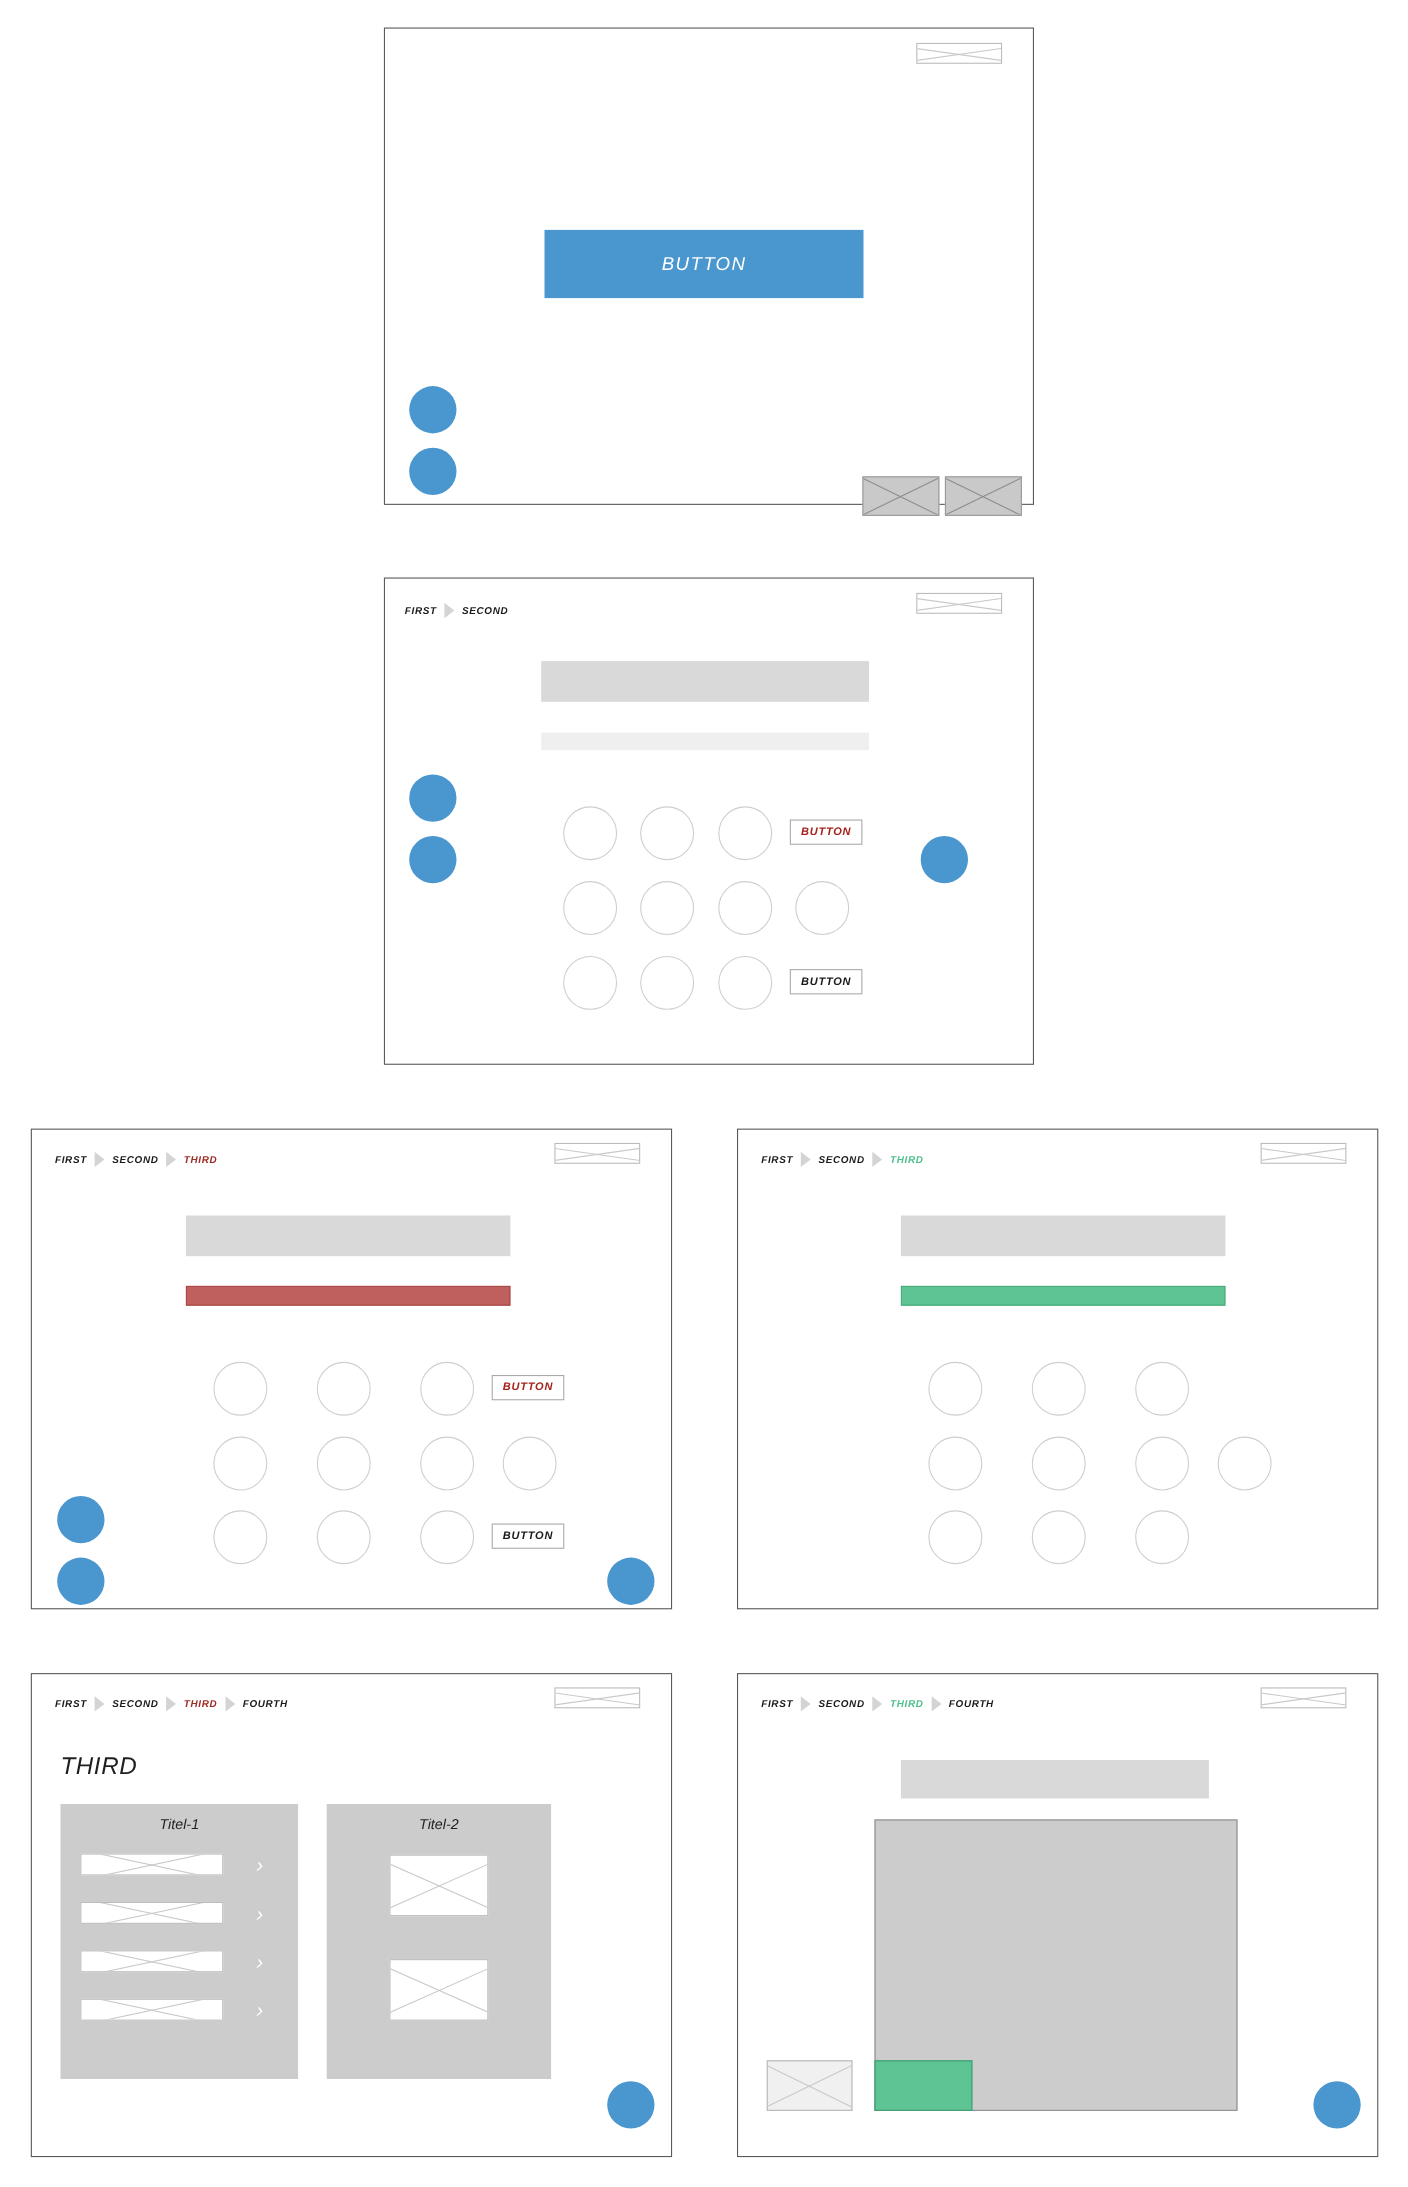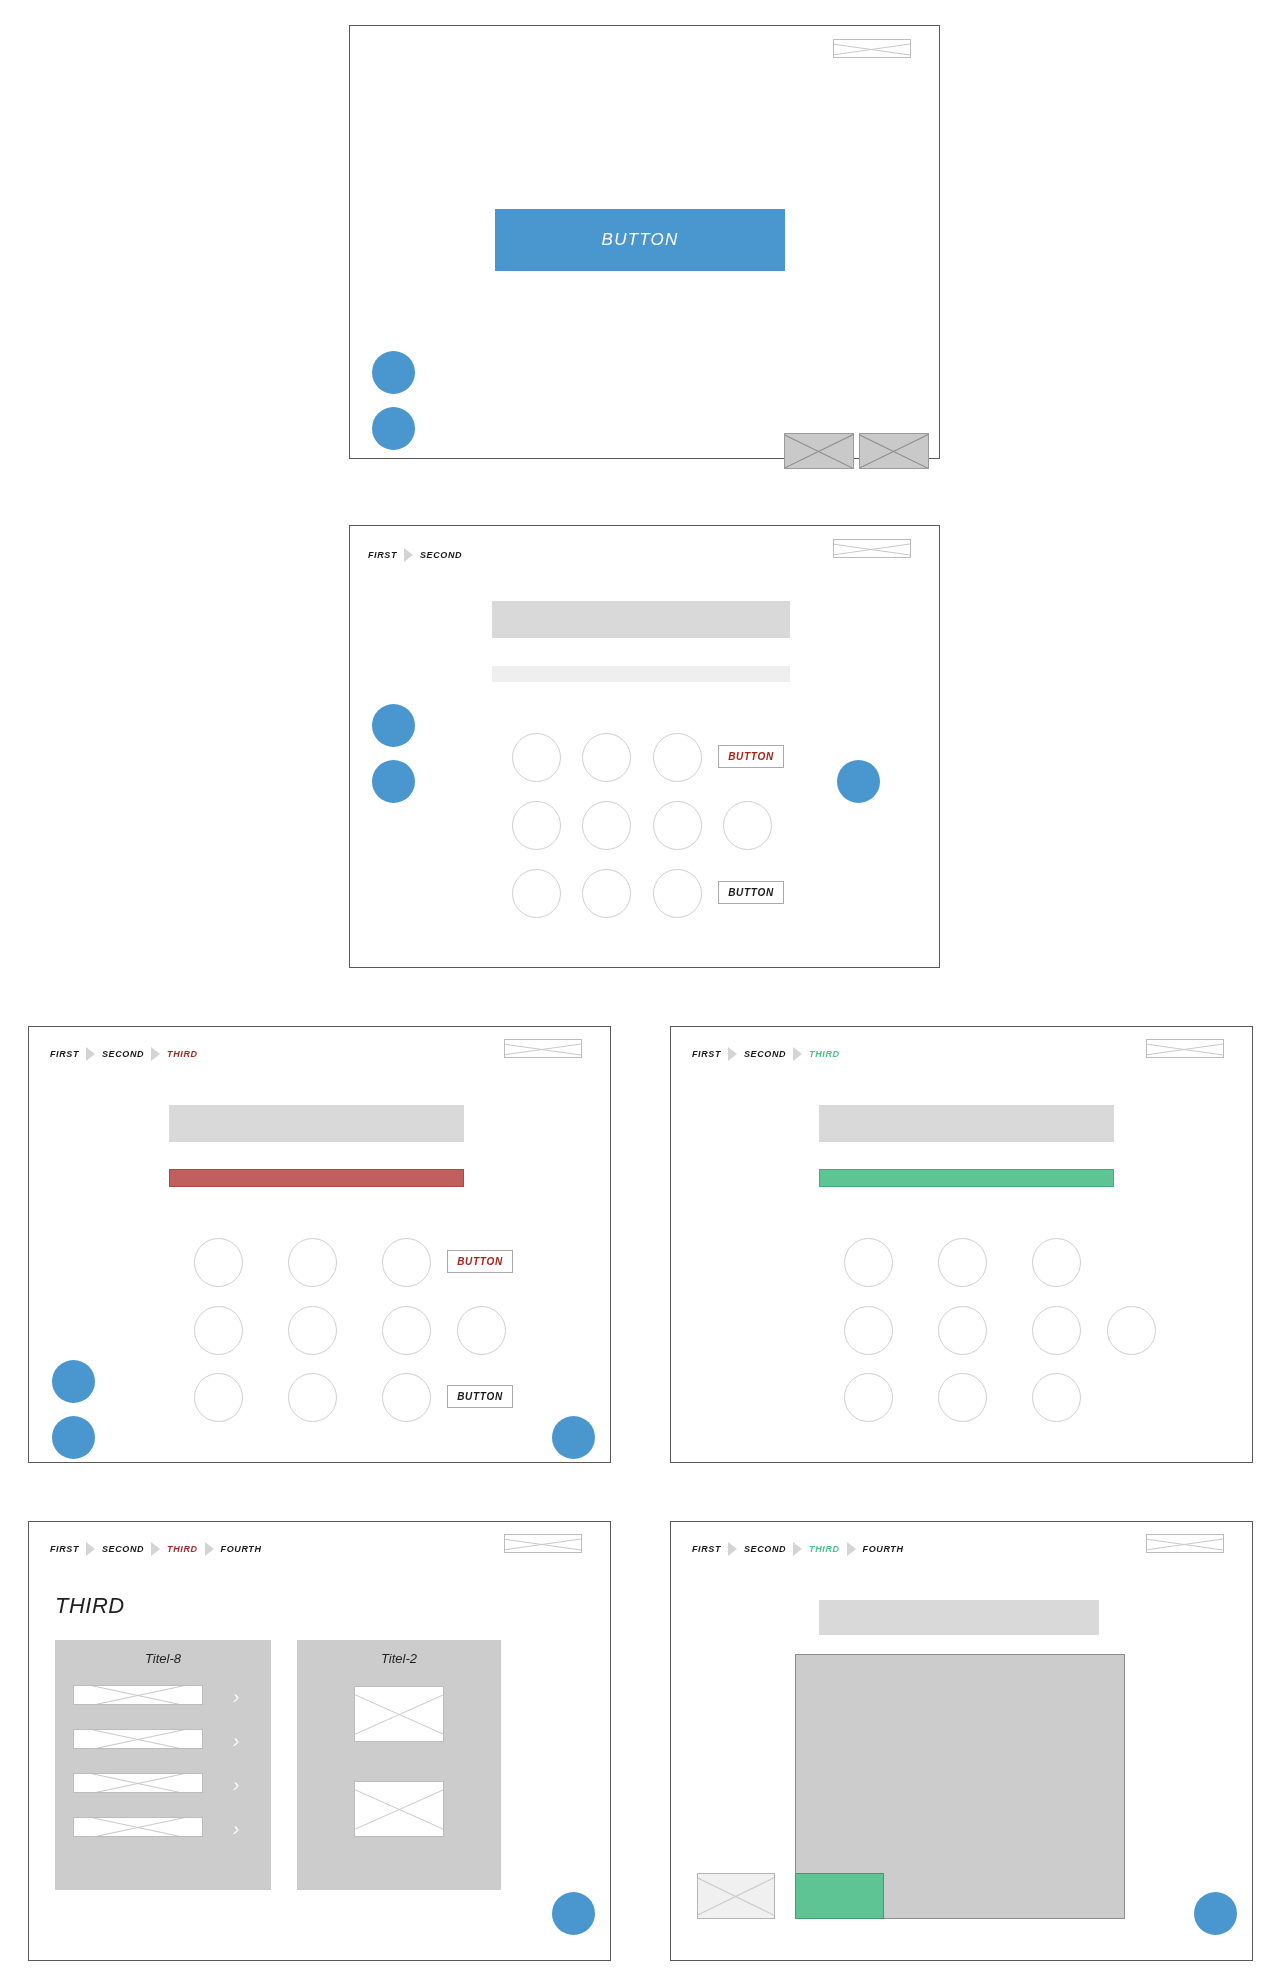--- a/index.html
+++ b/index.html
@@ -275,21 +275,21 @@
     <span class="crumb red">THIRD</span>
     <span class="crumb-arrow"></span>
     <span class="crumb">FOURTH</span>
   </div>
 
   <div class="ph" style="--a:8deg;position:absolute;right:28px;top:12px;width:78px;height:19px;"></div>
 
   <div class="help-title" style="left:26px;top:71px;">THIRD</div>
 
   <div class="card" style="left:26px;top:118px;width:216px;height:250px;">
-    <div class="card-title" style="top:11px;">Titel-8</div>
+    <div class="card-title" style="top:11px;">Titel-1</div>
 
     <div class="ph" style="--a:12deg;position:absolute;left:18px;top:45px;width:130px;height:20px;"></div>
     <span class="chev" style="left:178px;top:47px;">›</span>
 
     <div class="ph" style="--a:12deg;position:absolute;left:18px;top:89px;width:130px;height:20px;"></div>
     <span class="chev" style="left:178px;top:91px;">›</span>
 
     <div class="ph" style="--a:12deg;position:absolute;left:18px;top:133px;width:130px;height:20px;"></div>
     <span class="chev" style="left:178px;top:135px;">›</span>
 

